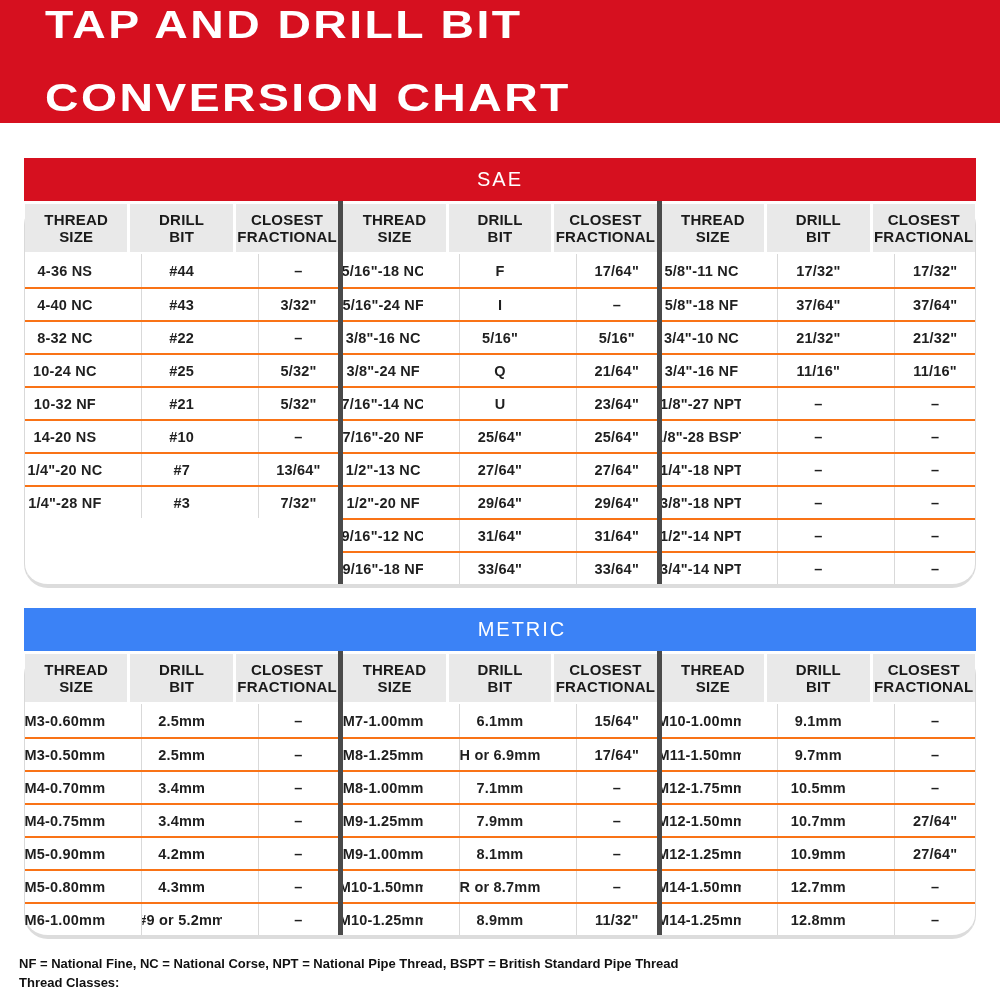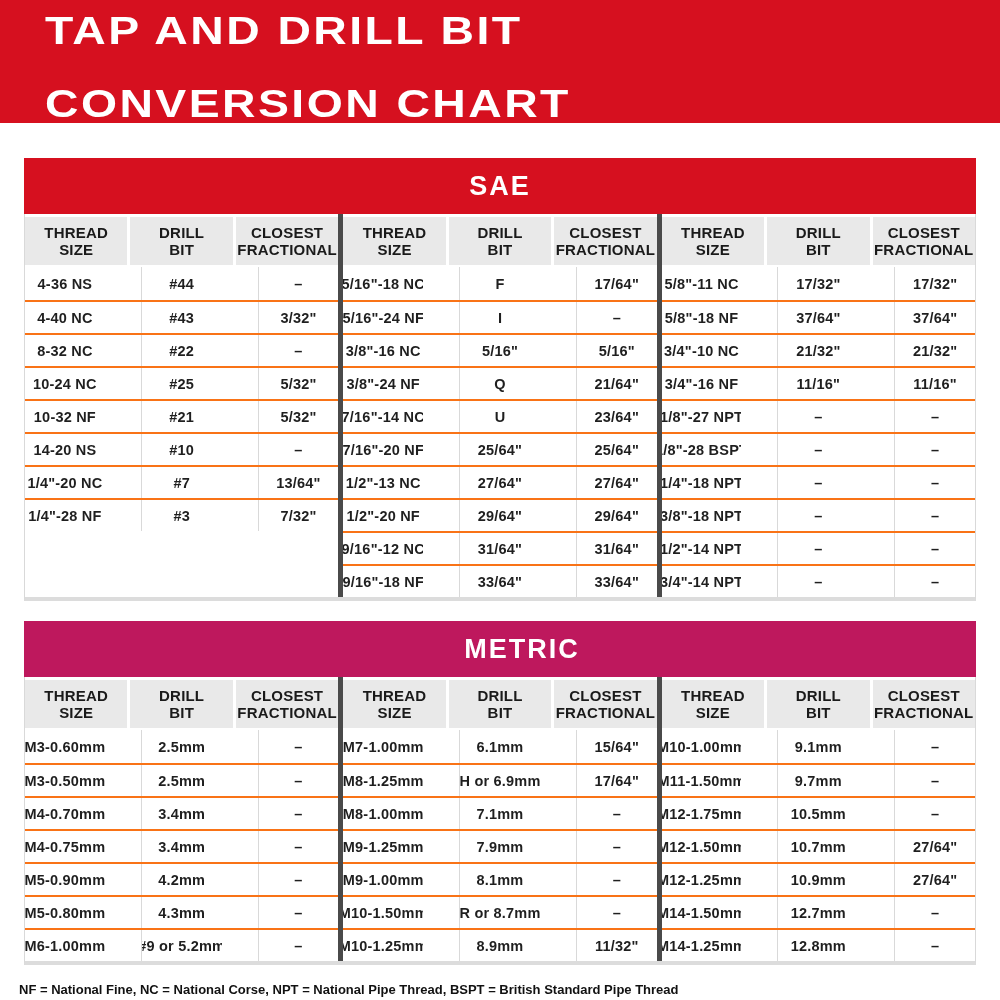--- a/index.html
+++ b/index.html
@@ -7,54 +7,55 @@
     width: 1000px; height: 1000px;
     background: #ffffff;
     font-family: "Liberation Sans", sans-serif;
     overflow: hidden;
   }
 
   
   .banner {
     width: 1000px; height: 123px;
     background: #d6101f;
-    display: flex; flex-direction: column; justify-content: flex-end;
+    display: flex; flex-direction: column; justify-content: center;
     padding-left: 45px;
     gap: 36px;
   }
   .banner .title-line {
     color: #ffffff;
     font-size: 38px;
     font-weight: bold;
     letter-spacing: 2px;
     line-height: 37px;
     transform: scaleX(1.22);
     transform-origin: left center;
     white-space: nowrap;
   }
 
   
   .content { padding: 0 24px; }
 
   
   .section-bar {
-    height: 56px;
+    height: 43px;
     display: flex; align-items: center; justify-content: center;
     color: #ffffff;
-    font-size: 27px; font-weight: bold; letter-spacing: 2px;
+    font-size: 20px; font-weight: normal; letter-spacing: 2px;
   }
   .section-bar.red   { background: #d6101f; margin-top: 35px; }
-  .section-bar.black { background: #be185d; margin-top: 20px; padding-left: 44px; }
+  .section-bar.black { background: #3b82f6; margin-top: 20px; padding-left: 44px; }
 
   
   .tgrid {
     display: flex;
     border-left: 1px solid #d9d9d9;
     border-right: 1px solid #d9d9d9;
     border-bottom: 4px solid #dcdcdc;
+    border-radius: 24px;
   }
   .tgroup { flex: 1 1 0; min-width: 0; }
   .tgroup + .tgroup { border-left: 5px solid #4a4a4a; }
 
   
   .thead {
     display: flex; gap: 3px;
     padding-top: 3px;
     background: #ffffff;
   }

